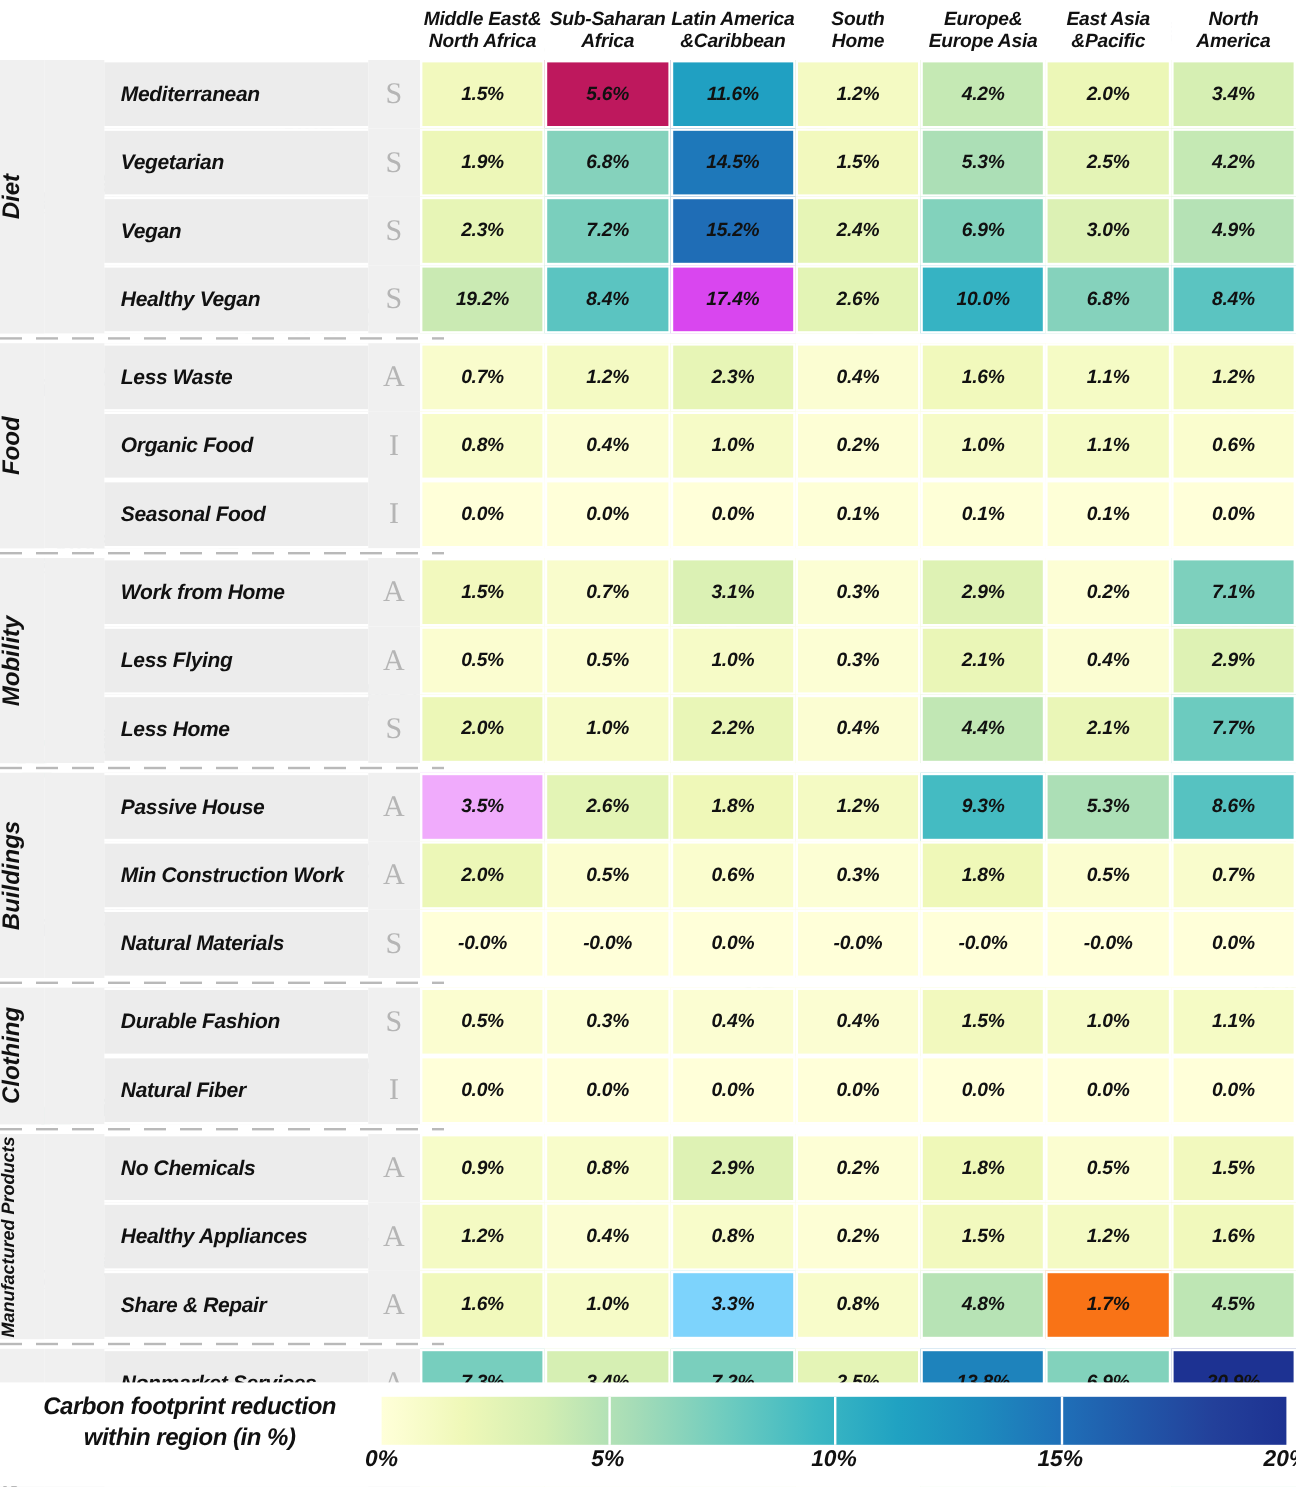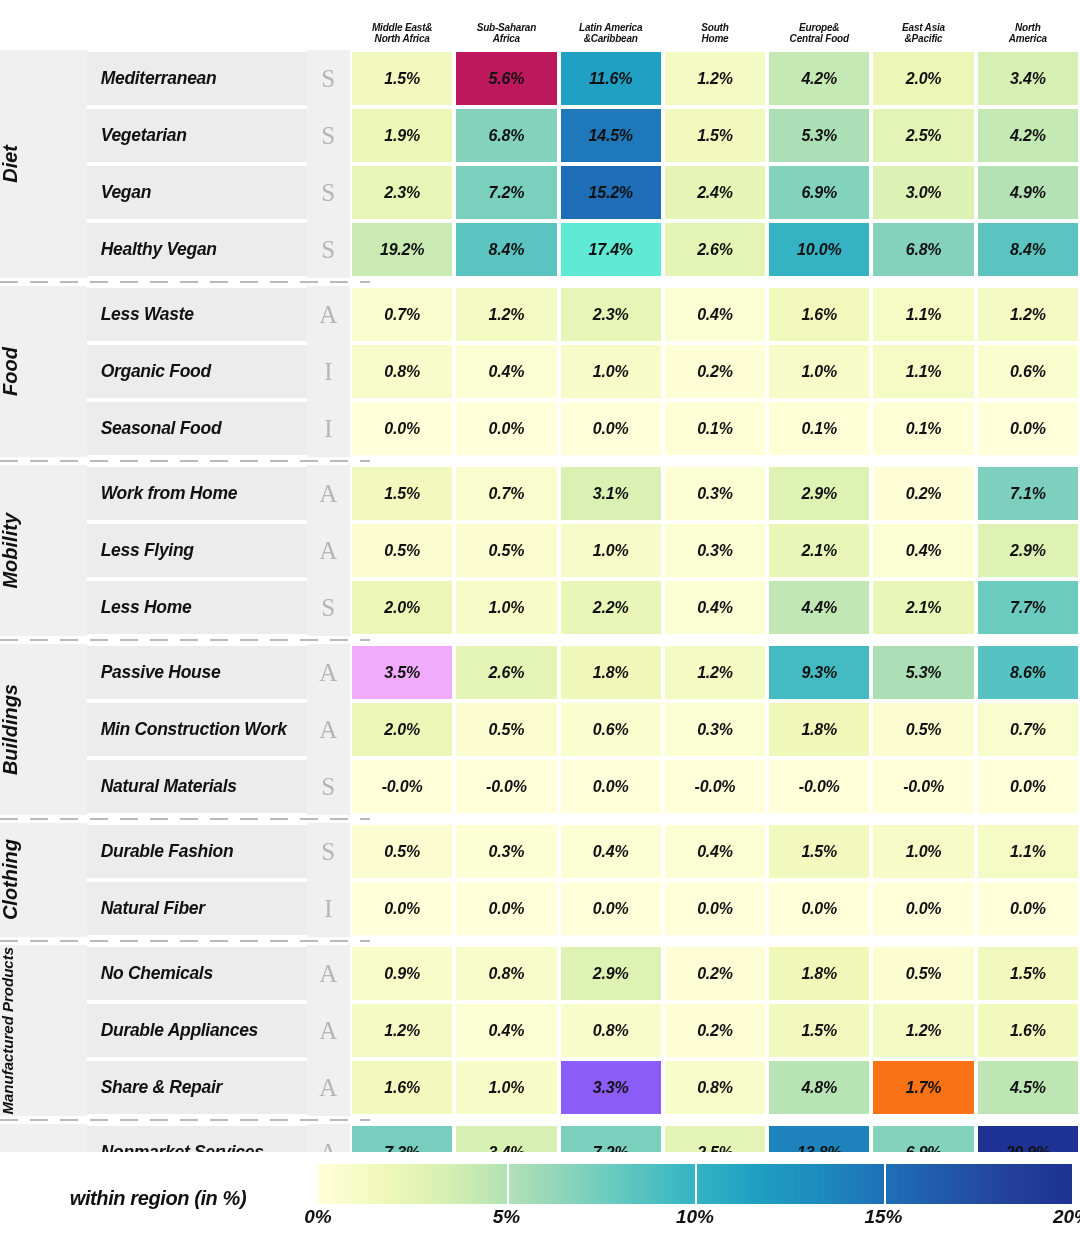--- a/index.html
+++ b/index.html
@@ -65,21 +65,21 @@
   col.c-row{width:213px;}
   col.c-code{width:42px;}
   col.c-data{width:101px;}
 
   
   thead th{
     vertical-align:bottom;
     padding:0 0 6px 0;
     font-style:italic;
     font-weight:700;
-    font-size:10px;
+    font-size:16px;
     color:#111;
     line-height:1.12;
     letter-spacing:-0.2px;
     background:#ffffff;
     height:44px;
   }
   thead th.blankhead{background:#ffffff;}
 
   
   td.cat-cell{
@@ -370,21 +370,21 @@
         <col class="c-data">
         <col class="c-data">
     </colgroup>
     <thead>
       <tr id="header-row">
         <th class="blankhead" colspan="4"></th>
       <th><span>Middle East&amp;</span><br><span>North Africa</span></th>
           <th><span>Sub-Saharan</span><br><span>Africa</span></th>
           <th><span>Latin America</span><br><span>&amp;Caribbean</span></th>
           <th><span>South</span><br><span>Home</span></th>
-          <th><span>Europe&amp;</span><br><span>Central Food</span></th>
+          <th><span>Europe&amp;</span><br><span>Europe Asia</span></th>
           <th><span>East Asia</span><br><span>&amp;Pacific</span></th>
           <th><span>North</span><br><span>America</span></th>
         </tr>
     </thead>
     <tbody id="table-body">
         <tr>
           <td class="cat-cell" rowspan="4">
             <div class="cat-label">Diet</div>
           </td>
           <td class="gap-cell" rowspan="4"></td>
@@ -418,21 +418,21 @@
           <td class="data-cell" style="background: rgb(230, 245, 182);">2.4%</td>
           <td class="data-cell" style="background: rgb(130, 210, 188);">6.9%</td>
           <td class="data-cell" style="background: rgb(220, 241, 180);">3.0%</td>
           <td class="data-cell" style="background: rgb(181, 226, 181);">4.9%</td>
         </tr>
         <tr>
           <td class="rowlabel-cell">Healthy Vegan</td>
           <td class="code-cell">S</td>
           <td class="data-cell" style="background: rgb(202, 234, 179);">19.2%</td>
           <td class="data-cell" style="background: rgb(91, 196, 193);">8.4%</td>
-          <td class="data-cell" style="background: #5eead4;">17.4%</td>
+          <td class="data-cell" style="background: #d946ef;">17.4%</td>
           <td class="data-cell" style="background: rgb(227, 244, 181);">2.6%</td>
           <td class="data-cell" style="background: rgb(54, 179, 195);">10.0%</td>
           <td class="data-cell" style="background: rgb(133, 210, 188);">6.8%</td>
           <td class="data-cell" style="background: rgb(91, 196, 193);">8.4%</td>
         </tr>
         <tr class="divider-row">
           <td colspan="11">
             <div class="dash-line" style="width: 370px;"></div>
           </td>
         </tr>
@@ -602,36 +602,36 @@
           <td class="code-cell">A</td>
           <td class="data-cell" style="background: rgb(247, 252, 201);">0.9%</td>
           <td class="data-cell" style="background: rgb(248, 252, 202);">0.8%</td>
           <td class="data-cell" style="background: rgb(222, 242, 180);">2.9%</td>
           <td class="data-cell" style="background: rgb(253, 254, 213);">0.2%</td>
           <td class="data-cell" style="background: rgb(239, 248, 184);">1.8%</td>
           <td class="data-cell" style="background: rgb(251, 253, 208);">0.5%</td>
           <td class="data-cell" style="background: rgb(242, 249, 190);">1.5%</td>
         </tr>
         <tr>
-          <td class="rowlabel-cell">Durable Appliances</td>
+          <td class="rowlabel-cell">Healthy Appliances</td>
           <td class="code-cell">A</td>
           <td class="data-cell" style="background: rgb(244, 250, 195);">1.2%</td>
           <td class="data-cell" style="background: rgb(251, 253, 210);">0.4%</td>
           <td class="data-cell" style="background: rgb(248, 252, 202);">0.8%</td>
           <td class="data-cell" style="background: rgb(253, 254, 213);">0.2%</td>
           <td class="data-cell" style="background: rgb(242, 249, 190);">1.5%</td>
           <td class="data-cell" style="background: rgb(244, 250, 195);">1.2%</td>
           <td class="data-cell" style="background: rgb(241, 249, 188);">1.6%</td>
         </tr>
         <tr>
           <td class="rowlabel-cell">Share &amp; Repair</td>
           <td class="code-cell">A</td>
           <td class="data-cell" style="background: rgb(241, 249, 188);">1.6%</td>
           <td class="data-cell" style="background: rgb(246, 251, 199);">1.0%</td>
-          <td class="data-cell" style="background: #8b5cf6;">3.3%</td>
+          <td class="data-cell" style="background: #7dd3fc;">3.3%</td>
           <td class="data-cell" style="background: rgb(248, 252, 202);">0.8%</td>
           <td class="data-cell" style="background: rgb(183, 227, 181);">4.8%</td>
           <td class="data-cell" style="background: #f97316;">1.7%</td>
           <td class="data-cell" style="background: rgb(190, 230, 180);">4.5%</td>
         </tr>
         <tr class="divider-row">
           <td colspan="11">
             <div class="dash-line" style="width: 370px;"></div>
           </td>
         </tr>
@@ -671,21 +671,21 @@
           <td class="data-cell" style="background: rgb(195, 232, 180);">4.3%</td>
           <td class="data-cell" style="background: rgb(240, 248, 186);">1.7%</td>
           <td class="data-cell" style="background: rgb(165, 220, 183);">5.6%</td>
         </tr>
       </tbody>
   </table>
 </div>
 
 <div id="legend-block">
   <div id="legend-title">
-    <br>
+    <span>Carbon footprint reduction</span><br>
     <span>within region (in %)</span>
   </div>
   <div id="legend-bar"></div>
   <div id="legend-labels">
       <div class="legend-label" style="left: 0px;">0%</div>
       <div class="legend-label" style="left: 188.5px;">5%</div>
       <div class="legend-label" style="left: 377px;">10%</div>
       <div class="legend-label" style="left: 565.5px;">15%</div>
       <div class="legend-label" style="left: 754px;">20%</div>
     </div>

